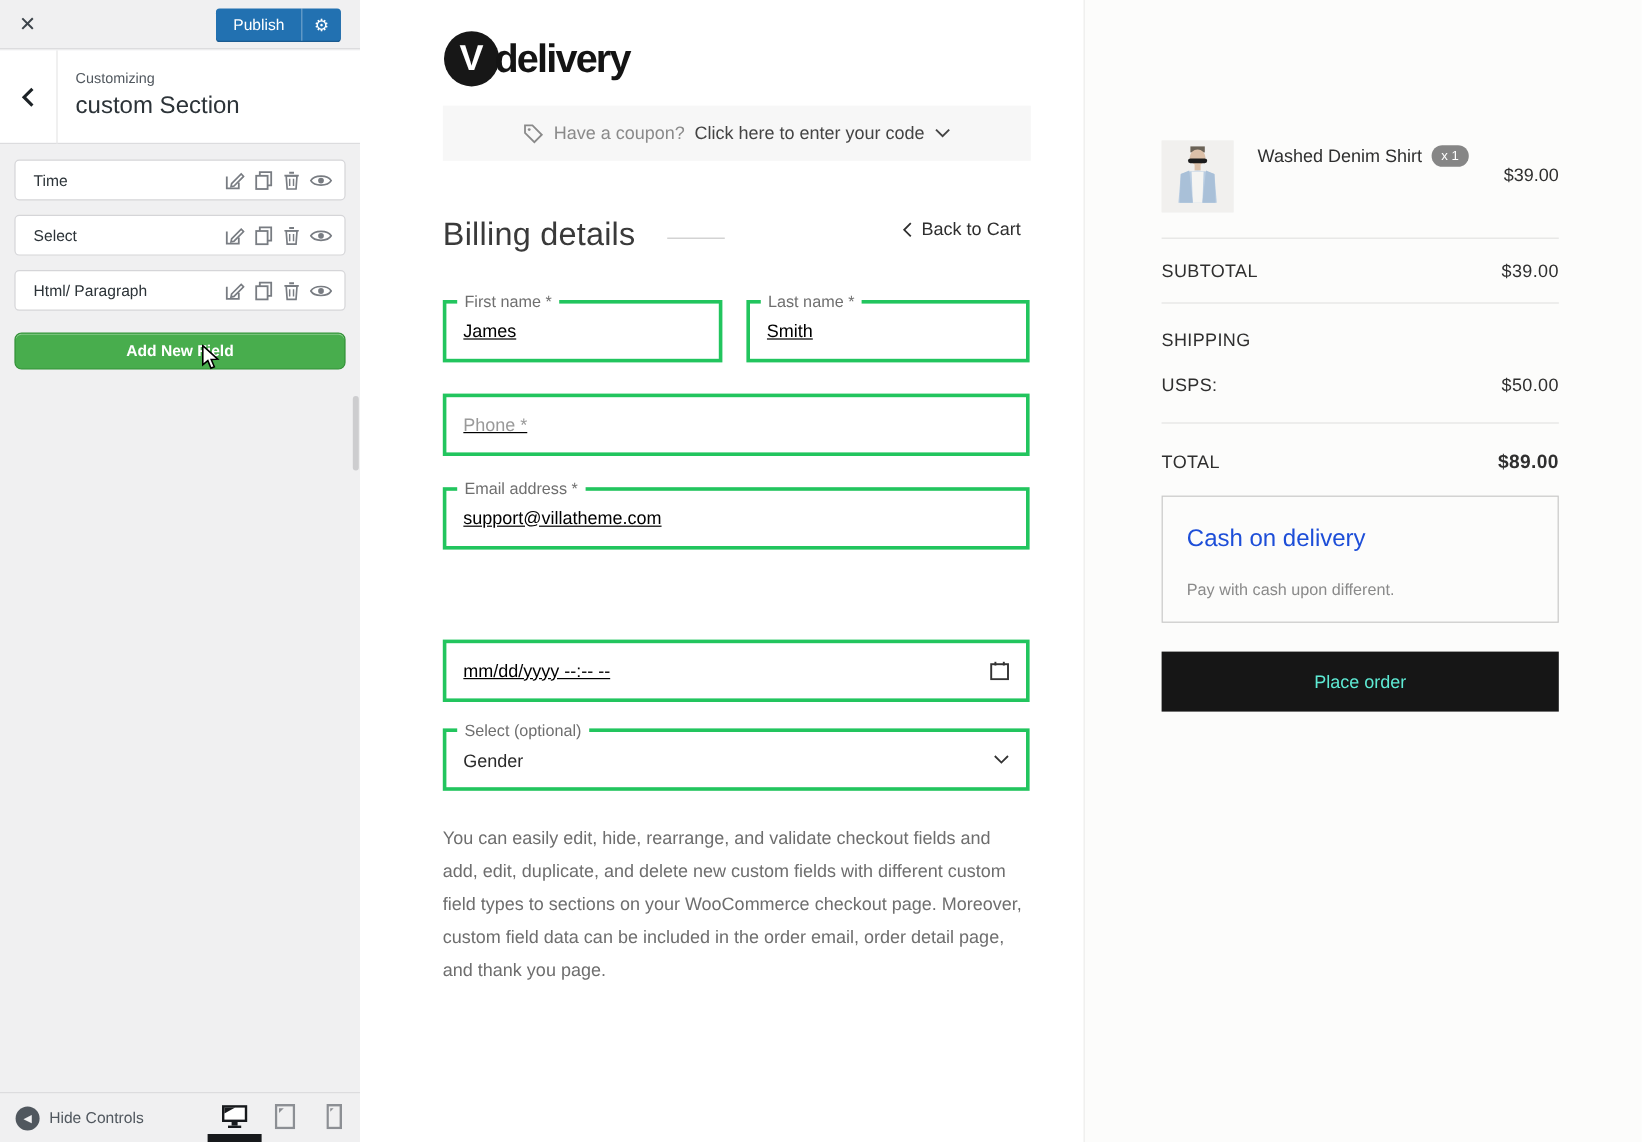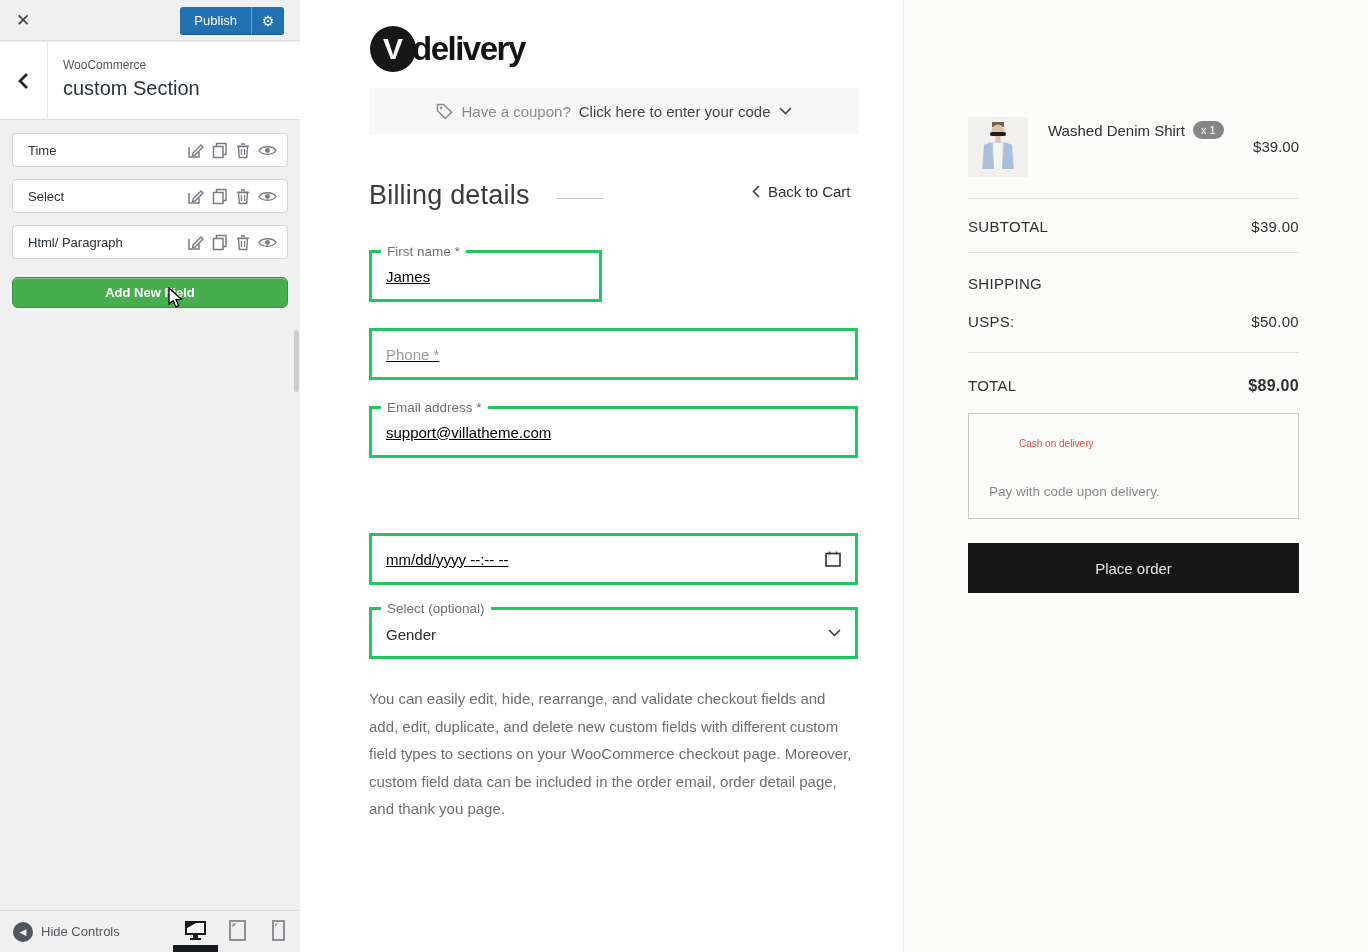--- a/index.html
+++ b/index.html
@@ -67,23 +67,23 @@
   
   #summary { position:absolute; left:668px; top:0; width:331px; }
   #product-thumb { position:absolute; left:0; top:117px; width:60px; height:60px; background:#f1f0ee; cursor:pointer; }
   #product-name-row { position:absolute; left:80px; top:121px; display:flex; align-items:center; gap:8px; }
   #product-name { font-size:15px; color:#2f2f2f; }
   #qty-badge { background:#868686; color:#fff; font-size:11px; padding:3px 8px; border-radius:11px; white-space:nowrap; }
   #product-price { position:absolute; right:0; top:138px; font-size:15px; color:#2f2f2f; }
   .sum-divider { position:absolute; left:0; width:331px; height:1px; background:#e3e3e1; }
   .sum-row { position:absolute; left:0; width:331px; display:flex; justify-content:space-between; font-size:15px; color:#2f2f2f; letter-spacing:.3px; }
   #payment-box { position:absolute; left:0; top:413px; width:331px; height:106px; border:1px solid #c9c9c9; background:#fcfcfb; }
-  #payment-method { position:absolute; left:20px; top:24px; font-size:10px; color:#ef4444;margin-left:30px; }
+  #payment-method { position:absolute; left:20px; top:24px; font-size:20px; color:#1d4ed8; }
   #payment-desc { position:absolute; left:20px; top:70px; font-size:13.5px; color:#8a8a8a; }
-  #place-order-btn { position:absolute; left:0; top:543px; width:331px; height:50px; background:#161616; color:#e5e5e5; font-size:15px; display:flex; align-items:center; justify-content:center; cursor:pointer; }
+  #place-order-btn { position:absolute; left:0; top:543px; width:331px; height:50px; background:#161616; color:#5eead4; font-size:15px; display:flex; align-items:center; justify-content:center; cursor:pointer; }
 </style>
 </head>
 <body>
 
 <div id="sidebar">
 
   <div id="topbar">
     <div id="close-btn">
       <span>✕</span>
     </div>
@@ -94,21 +94,21 @@
     </div>
   </div>
 
   <div id="panel-header">
     <div id="panel-back">
       <svg width="11" height="18" viewBox="0 0 11 18">
           <polyline points="9,2 2,9 9,16" fill="none" stroke="#1d2327" stroke-width="2.6"></polyline>
         </svg>
     </div>
     <div class="panel-texts">
-      <div class="panel-kicker">WooCommerce</div>
+      <div class="panel-kicker">Customizing</div>
       <div class="panel-title">custom Section</div>
     </div>
   </div>
 
   <div class="field-row" style="top:133px">
     <span class="fr-label">Time</span>
     <span class="fr-icons">
       <svg width="17" height="17" viewBox="0 0 17 17">
           <path d="M2 5 v10 h10 v-5" fill="none" stroke="#787c82" stroke-width="1.5"></path>
           <path d="M6 11 L14 3 L16 5 L8 13 L5.5 13.6 Z" fill="none" stroke="#787c82" stroke-width="1.4"></path>
@@ -249,20 +249,24 @@
   <div id="back-to-cart">
     <svg width="8" height="13" viewBox="0 0 8 13">
         <polyline points="7,1 1.5,6.5 7,12" fill="none" stroke="#2f2f2f" stroke-width="1.5"></polyline>
       </svg>
     <span>Back to Cart</span>
   </div>
 
   <div class="fld" style="left:69px; top:250px; width:233px;">
     <span class="fld-label">First name *</span>
     <input type="text" value="James" style="">
+  </div>
+  <div class="fld" style="left:322px; top:250px; width:236px;">
+    <span class="fld-label">Last name *</span>
+    <input type="text" value="Smith" style="">
   </div>
   <div class="fld" style="left:69px; top:328px; width:489px;">
     <input type="text" placeholder="Phone *" style="">
   </div>
   <div class="fld" style="left:69px; top:406px; width:489px;">
     <span class="fld-label">Email address *</span>
     <input type="text" value="support@villatheme.com" style="">
   </div>
 
 
@@ -324,20 +328,20 @@
 
     <div class="sum-divider" style="top:352px"></div>
 
     <div class="sum-row" style="top:377px">
       <span>TOTAL</span>
       <span style="font-weight:700; font-size:16px;">$89.00</span>
     </div>
 
     <div id="payment-box">
       <div id="payment-method">Cash on delivery</div>
-      <div id="payment-desc">Pay with code upon delivery.</div>
+      <div id="payment-desc">Pay with cash upon different.</div>
     </div>
 
     <div id="place-order-btn">
       <span>Place order</span>
     </div>
   </div>
 </div>
 
 </body></html>

